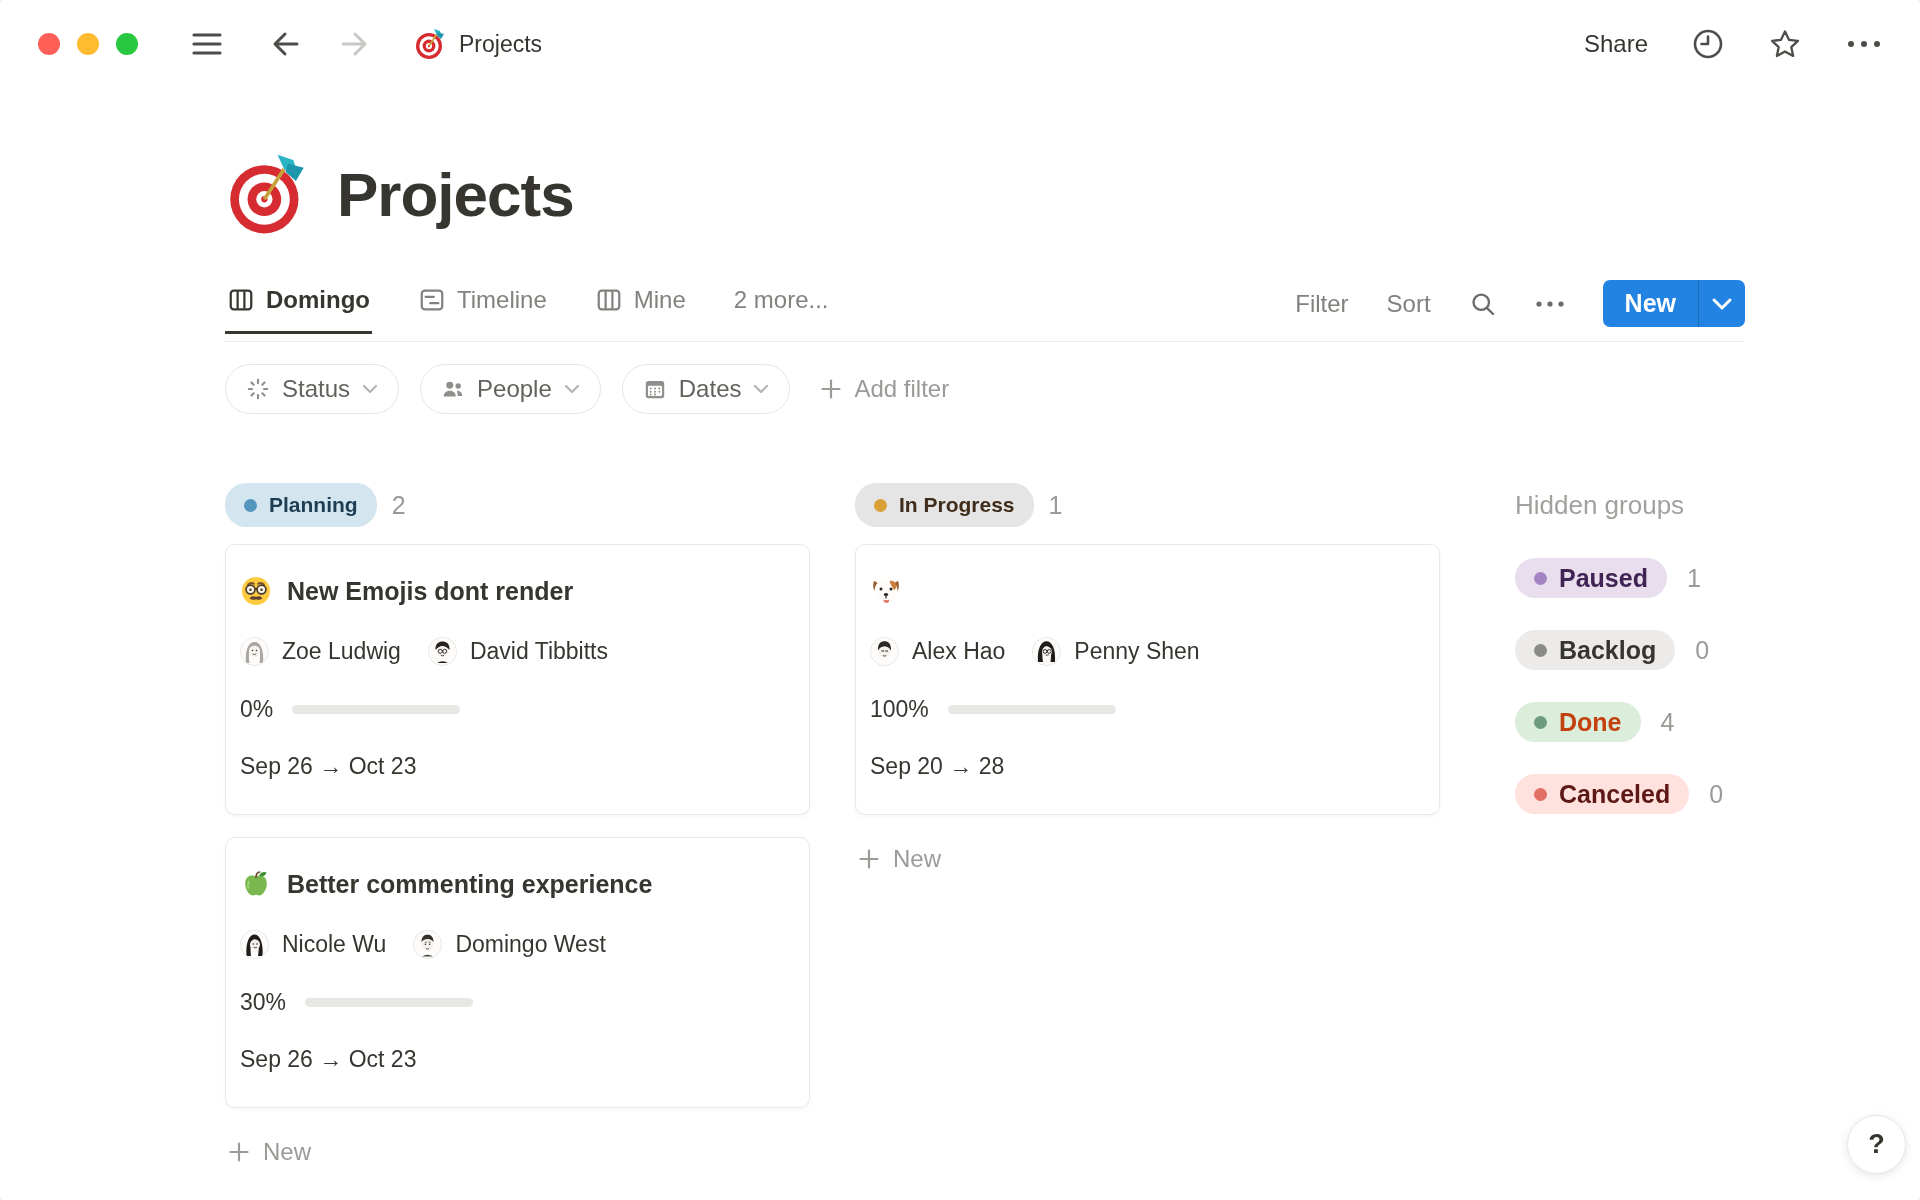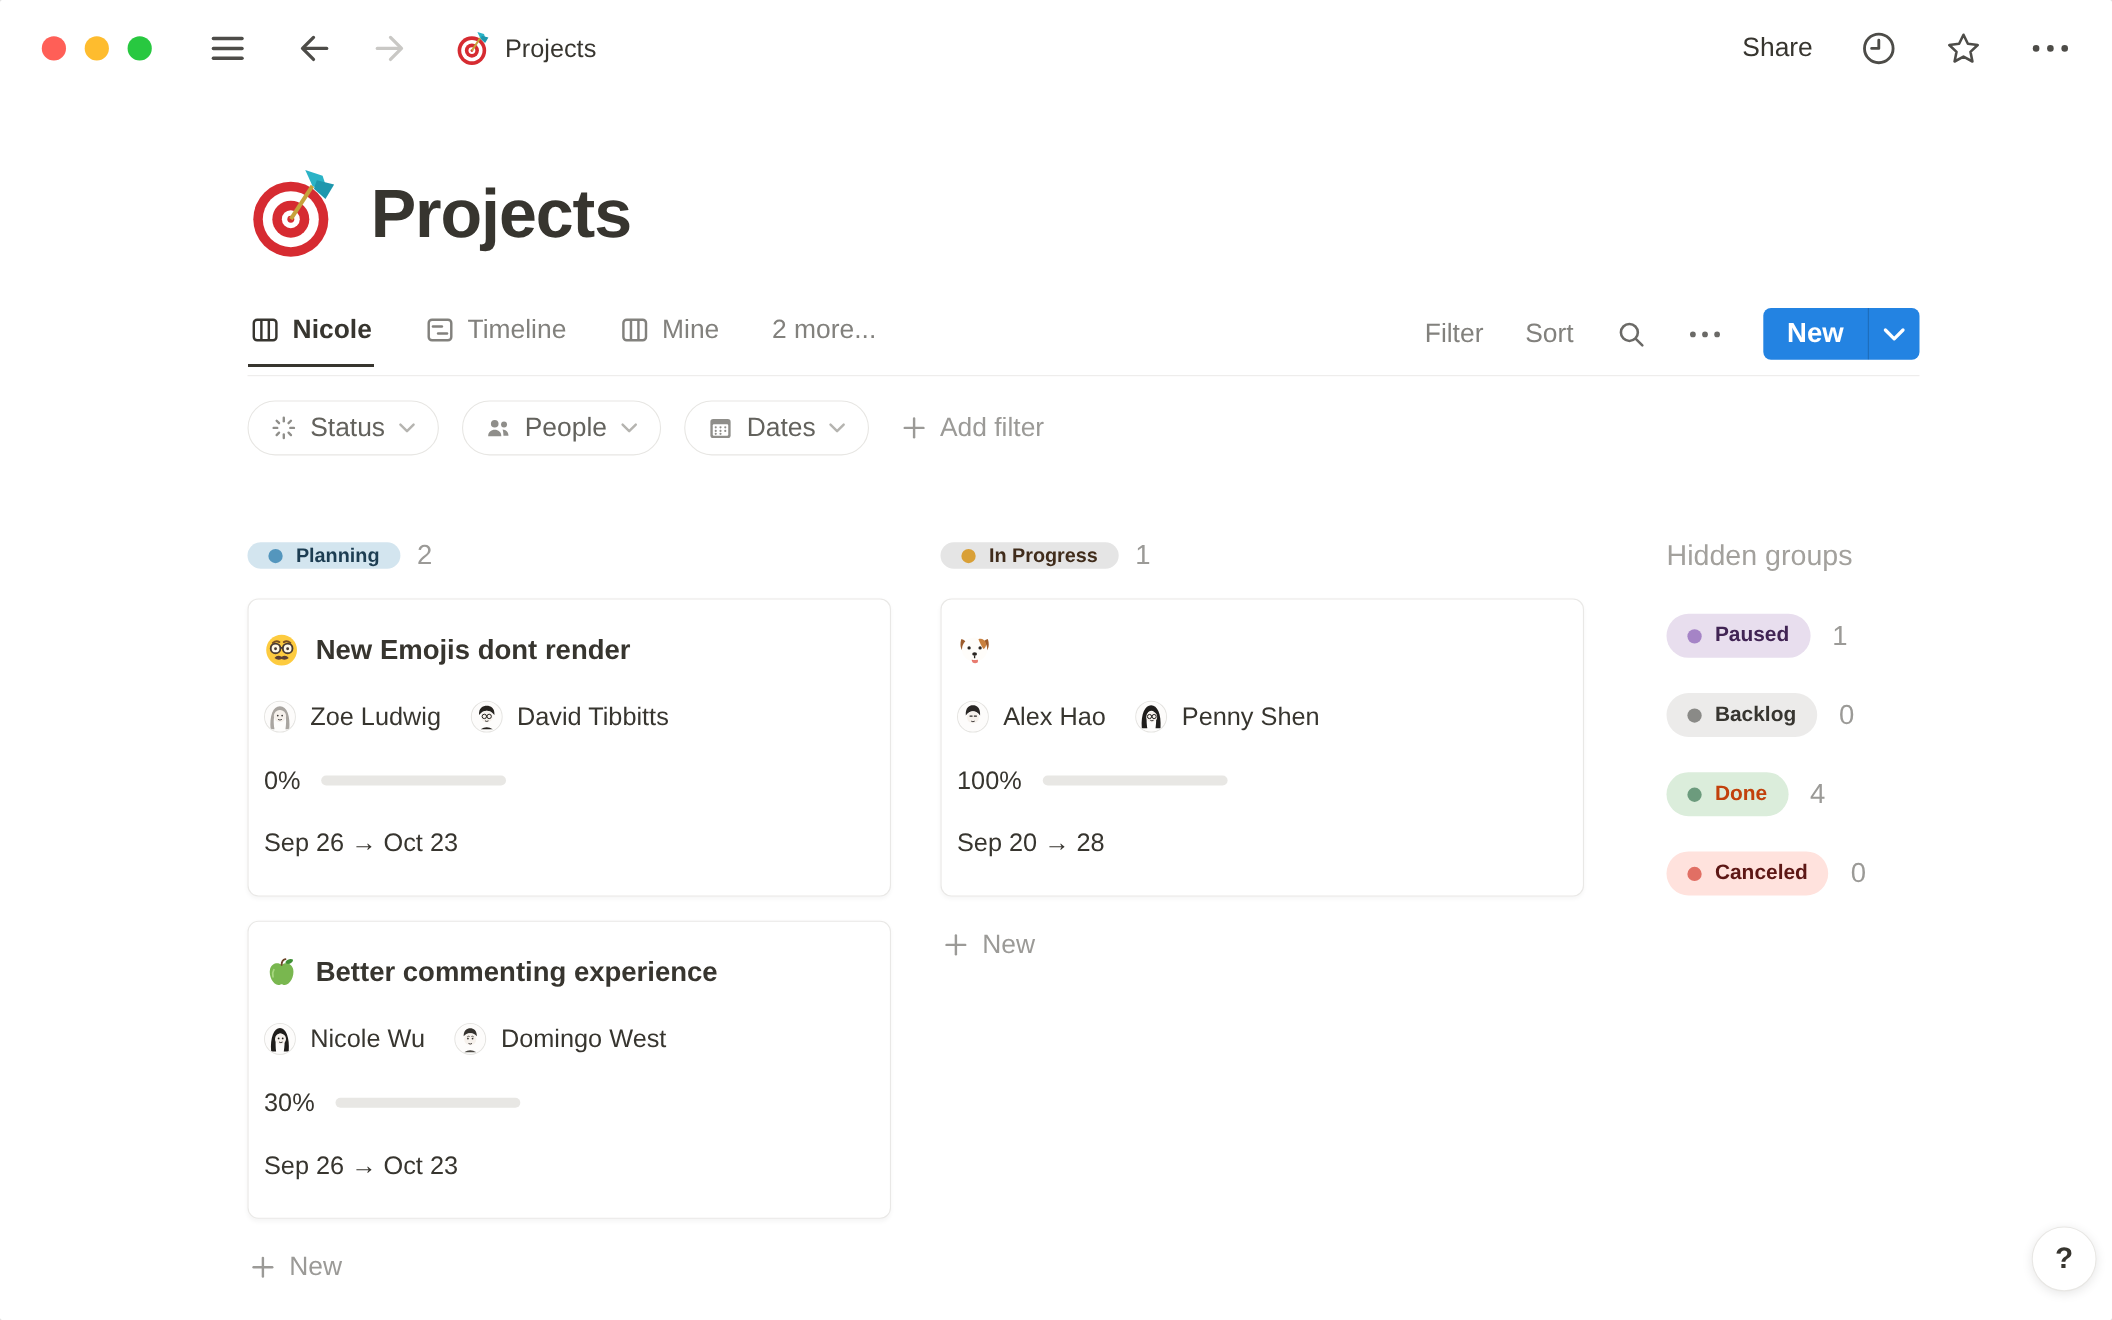--- a/index.html
+++ b/index.html
@@ -35,39 +35,39 @@
   .new-btn .chev{display:flex;align-items:center;justify-content:center;width:46px;}
   
   .chips{margin-top:22px;display:flex;align-items:center;gap:21px;}
   .chip{display:inline-flex;align-items:center;gap:11px;height:48px;padding:0 19px;border:1px solid #E7E6E3;border-radius:25px;font-size:24px;color:#63625D;cursor:pointer;background:#fff;}
   .addfilter{display:flex;align-items:center;gap:11px;font-size:24px;color:#9B9A97;cursor:pointer;margin-left:8px;}
   
   .board{margin-top:70px;display:flex;align-items:flex-start;}
   .col{width:585px;flex:none;}
   .col + .col{margin-left:45px;}
   .group-head{display:flex;align-items:center;gap:15px;height:42px;}
-  .pill{display:inline-flex;align-items:center;gap:12px;height:24px;padding:0 19px;border-radius:21px;font-size:18px;font-weight:600;cursor:pointer;}
+  .pill{display:inline-flex;align-items:center;gap:12px;height:44px;padding:0 19px;border-radius:21px;font-size:21px;font-weight:600;cursor:pointer;}
   .pill .dot{width:13px;height:13px;border-radius:50%;flex:none;}
   .count{font-size:25px;color:#9B9A97;}
   .cards{margin-top:18px;}
   .card{background:#fff;border:1px solid #E9E8E6;border-radius:10px;box-shadow:0 2px 4px rgba(15,15,15,0.04);padding:30px 14px 34px;margin-bottom:22px;cursor:pointer;}
   .card-title{display:flex;align-items:center;gap:15px;font-size:25px;font-weight:600;color:#37352F;}
   .people{display:flex;align-items:center;gap:13px;margin-top:30px;font-size:23px;color:#37352F;}
   .people .name{margin-right:14px;}
   .avatar{width:27px;height:27px;border-radius:50%;flex:none;overflow:hidden;border:1px solid #E6E5E2;background:#fff;}
   .progress-row{display:flex;align-items:center;gap:19px;margin-top:30px;font-size:23px;color:#37352F;}
   .track{width:168px;height:9px;border-radius:5px;background:#E8E7E4;overflow:hidden;}
   .fill{height:100%;border-radius:5px;background:#6C9B7D;width:0;}
   .dates{margin-top:30px;font-size:23px;color:#37352F;}
   .new-row{display:flex;align-items:center;gap:12px;font-size:24px;color:#9B9A97;cursor:pointer;margin-top:6px;padding:8px 2px;}
   
   .hidden{margin-left:75px;width:300px;}
   .hidden-title{font-size:26px;color:#A3A19D;line-height:42px;}
   .hidden-item{display:flex;align-items:center;gap:20px;margin-top:32px;}
-  .hidden-item .pill{height:40px;font-size:19px;}
+  .hidden-item .pill{height:40px;font-size:25px;}
   
   .help{position:absolute;right:14px;bottom:26px;width:57px;height:57px;border-radius:50%;background:#fff;border:1px solid #E8E7E4;box-shadow:0 2px 10px rgba(0,0,0,0.10);display:flex;align-items:center;justify-content:center;font-size:27px;font-weight:700;color:#37352F;cursor:pointer;}
   svg{display:block;}
 </style>
 </head>
 <body>
 
 <div class="window">
 
   <div class="topbar">
@@ -160,21 +160,21 @@
     </div>
 
     <div class="tabrow">
       <div class="tabs">
         <div class="tab active">
           <svg width="28" height="28" viewBox="0 0 24 24" fill="none">
               <rect x="3.2" y="4" width="17.6" height="16" rx="2.6" stroke="#37352F" stroke-width="1.9"></rect>
               <line x1="9.1" y1="4.5" x2="9.1" y2="19.5" stroke="#37352F" stroke-width="1.9"></line>
               <line x1="14.9" y1="4.5" x2="14.9" y2="19.5" stroke="#37352F" stroke-width="1.9"></line>
             </svg>
-          <span>Nicole</span>
+          <span>Domingo</span>
         </div>
         <div class="tab">
           <svg width="28" height="28" viewBox="0 0 24 24" fill="none">
               <rect x="3.2" y="4" width="17.6" height="16" rx="2.6" stroke="#82817D" stroke-width="1.9"></rect>
               <line x1="6.5" y1="9.3" x2="13.5" y2="9.3" stroke="#82817D" stroke-width="1.9" stroke-linecap="round"></line>
               <line x1="10.5" y1="14.7" x2="17.5" y2="14.7" stroke="#82817D" stroke-width="1.9" stroke-linecap="round"></line>
             </svg>
           <span>Timeline</span>
         </div>
         <div class="tab">

